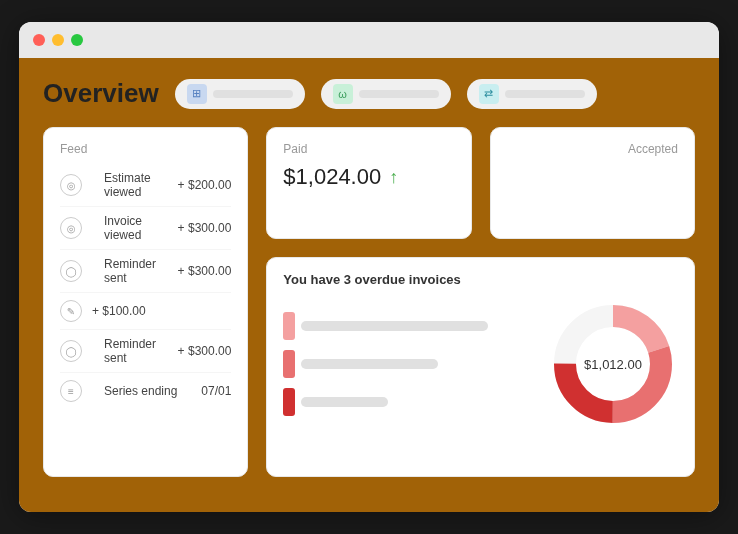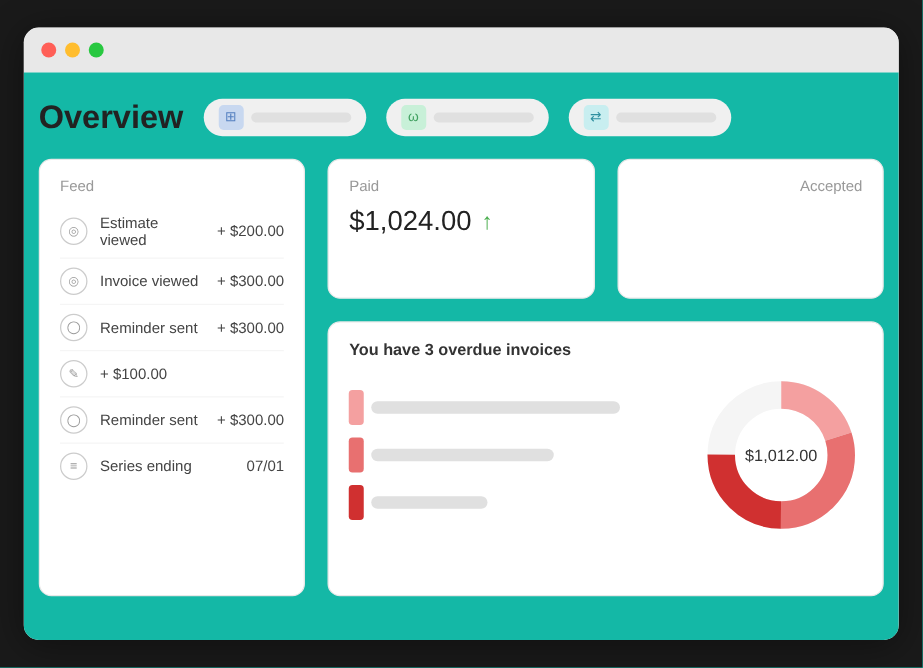--- a/index.html
+++ b/index.html
@@ -30,23 +30,23 @@
       border-radius: 12px 12px 0 0;
     }
     .dot {
       width: 12px; height: 12px;
       border-radius: 50%;
     }
     .dot-red { background: #ff5f57; }
     .dot-yellow { background: #ffbd2e; }
     .dot-green { background: #28c840; }
     .content {
-      background: #14b8a6;
+      background: #a16207;
       margin: 0;
-      padding: 20px 12px;
+      padding: 20px 24px;
       height: calc(490px - 36px);
       overflow: hidden;
     }
     .header {
       display: flex;
       align-items: center;
       gap: 16px;
       margin-bottom: 18px;
     }
     .header-title {
@@ -139,20 +139,21 @@
       border: 1.5px solid #ccc;
       display: flex; align-items: center; justify-content: center;
       font-size: 10px;
       color: #999;
       flex-shrink: 0;
     }
     .feed-label {
       flex: 1;
       font-size: 12px;
       color: #444;
+      margin-left: 12px;
     }
     .feed-amount {
       font-size: 12px;
       color: #444;
       font-weight: 500;
     }
     .overdue-title {
       font-size: 13px;
       font-weight: 600;
       color: #333;

